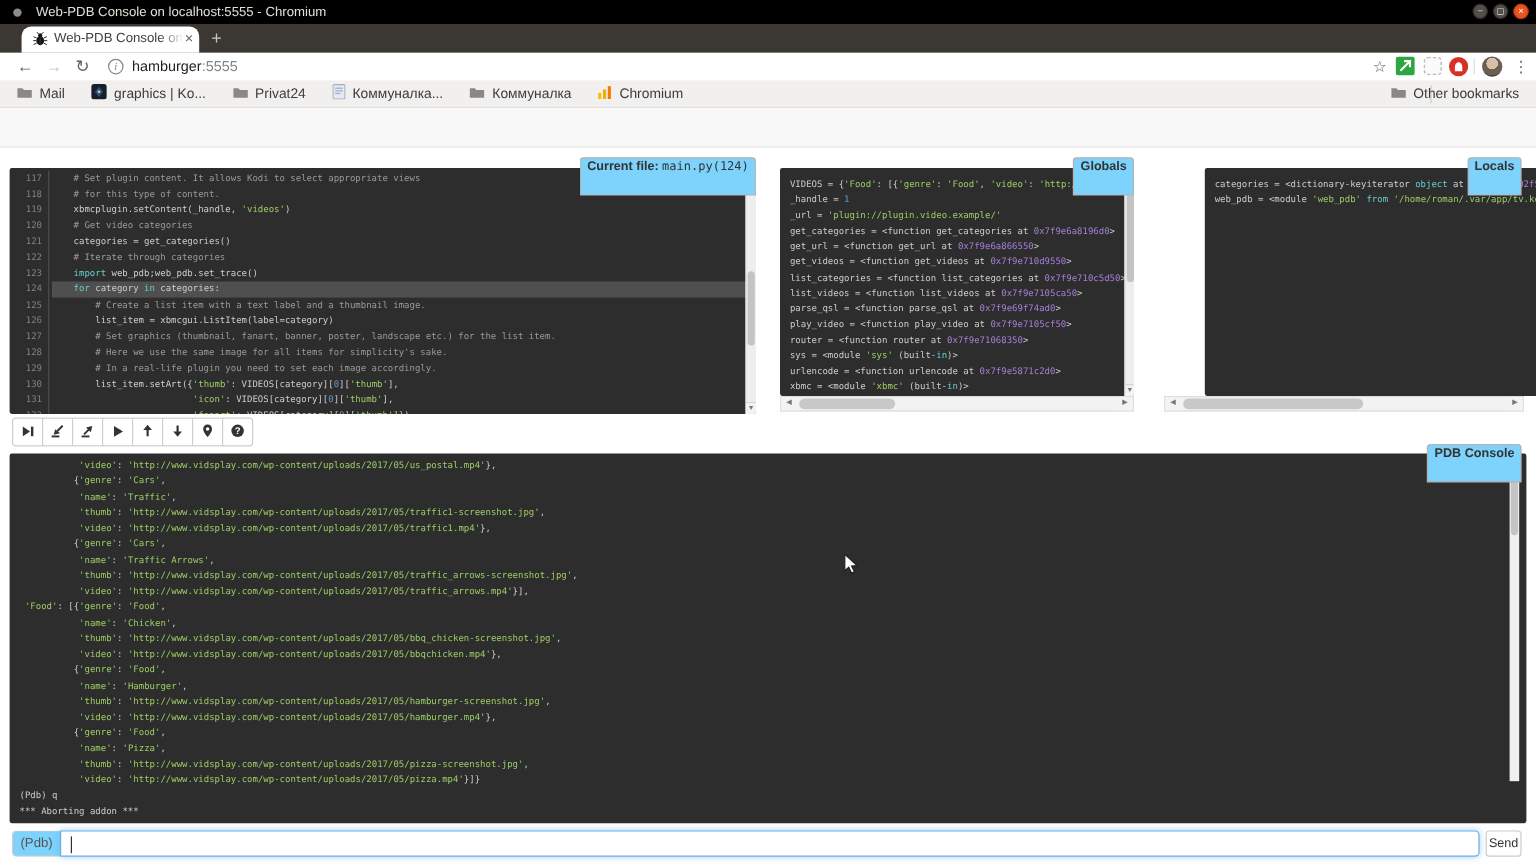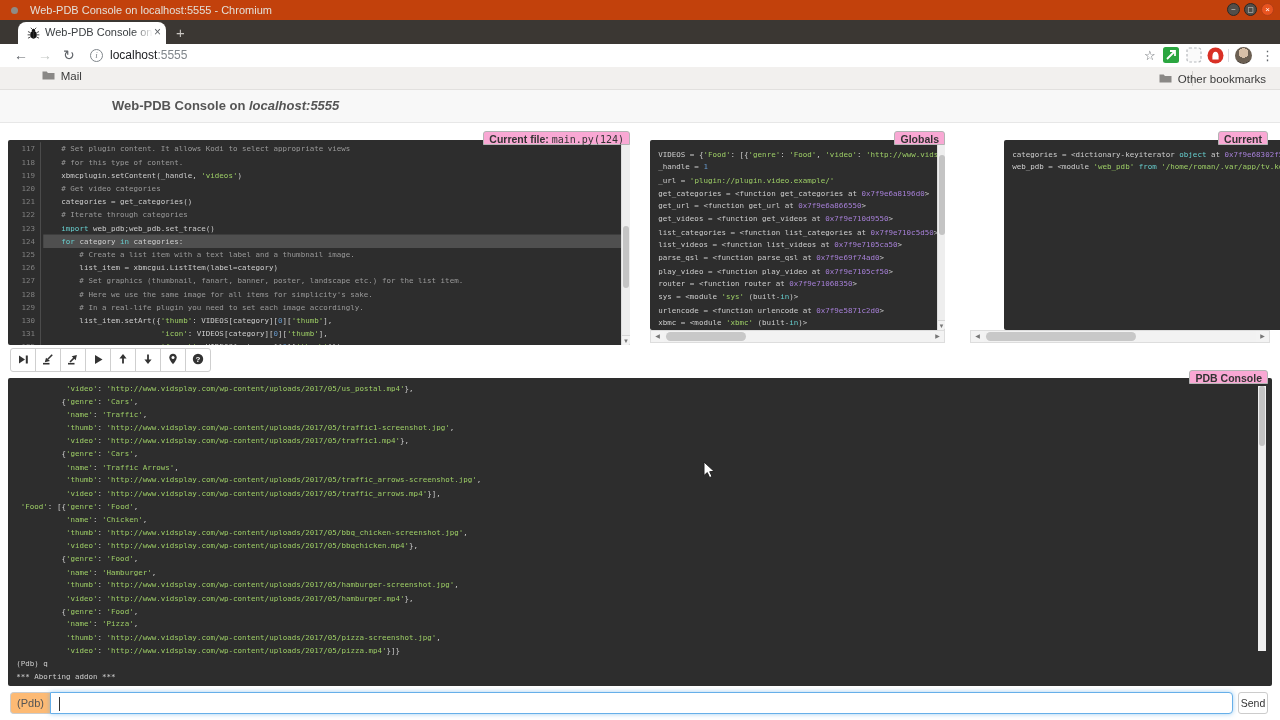--- a/index.html
+++ b/index.html
@@ -6,21 +6,21 @@
     --dark-bg:#2d2d2d; --string-color:#9ccc65; --keyword-color:#66cccc;
     --number-color:#6699cc; --address-color:#a57fd6; --comment-color:#999999;
     --code-text-color:#cccccc; --current-line-bg:#4f4f4f; --accent-close:#e95420;
     --focus-border:#66afe9;
   }
   *{margin:0;padding:0;box-sizing:border-box;}
   body{font-family:"Liberation Sans",sans-serif;}
   #root{position:relative;width:1280px;height:720px;background:#fff;overflow:hidden;}
 
   
-  #titlebar{position:absolute;left:0;top:0;width:1280px;height:20px;background:#c2410c;}
+  #titlebar{position:absolute;left:0;top:0;width:1280px;height:20px;background:#000000;}
   .win-dot{position:absolute;left:11px;top:7px;width:7px;height:7px;border-radius:50%;background:#8f8b86;}
   .win-title{position:absolute;left:30px;top:0;line-height:20px;font-size:11px;color:#e3dfd8;}
   .win-controls{position:absolute;right:6px;top:3px;display:flex;gap:4px;}
   .wbtn{width:13px;height:13px;border-radius:50%;background:#524e49;border:1px solid #2b2824;
         color:#d9d5cf;font-size:8px;line-height:11px;text-align:center;display:inline-block;}
   .wbtn.close{background:var(--accent-close);border-color:#b23e16;color:#fff;}
 
   #tabbar{position:absolute;left:0;top:20px;width:1280px;height:24px;background:#3b3733;}
   .tab{position:absolute;left:18px;top:2px;width:148px;height:22px;background:#fff;border-radius:8px 8px 0 0;}
   .favicon{position:absolute;left:9px;top:4px;width:14px;height:14px;}
@@ -38,34 +38,34 @@
   .url-text{position:absolute;left:110px;top:0;line-height:23px;font-size:12px;}
   .url-host{color:#202124;}
   .url-port{color:#80868b;}
   .ext{position:absolute;top:3px;}
   .nav-sep{position:absolute;left:1228px;top:5px;width:1px;height:13px;background:#dadce0;}
   .avatar{position:absolute;left:1235px;top:3px;width:17px;height:17px;border-radius:50%;
           background:radial-gradient(circle at 50% 35%,#d8c0a8 0 34%,#6b5f52 35% 70%,#4a423a 71%);}
   .kebab{position:absolute;left:1261px;top:0;line-height:23px;font-size:13px;color:#5f6368;}
 
   #bookmarksbar{position:absolute;left:0;top:67px;width:1280px;height:23px;background:#f2f0ee;border-bottom:1px solid #e2e0de;}
-  #bookmarks{position:absolute;left:14px;top:0;height:23px;display:flex;align-items:center;gap:22px;flex-direction:column;}
+  #bookmarks{position:absolute;left:14px;top:0;height:23px;display:flex;align-items:center;gap:22px;}
   .bm{display:flex;align-items:center;gap:6px;}
   .bmlabel{font-size:11.5px;color:#3b3b3b;white-space:nowrap;}
   .bm-sep{position:absolute;left:1192px;top:4px;width:1px;height:15px;background:#d0cecb;}
   #other-bookmarks{position:absolute;right:14px;top:0;height:23px;display:flex;align-items:center;gap:6px;}
 
   
   #pageheader{position:absolute;left:0;top:90px;width:1280px;height:33px;background:#f8f8f8;border-bottom:1px solid #e7e7e7;}
   #page-logo{position:absolute;left:10px;top:95px;width:22px;height:22px;}
   #page-title{position:absolute;left:112px;top:0;line-height:32px;font-size:13px;font-weight:bold;color:#555;}
   #page-title .host{font-style:italic;}
 
   .panel{position:absolute;background:var(--dark-bg);border-radius:2px;overflow:hidden;}
-  .panel-tag{position:absolute;height:14px;line-height:13px;padding:1px 5px;background:#f9a8d4;border:1px solid #b4b4b4;
+  .panel-tag{position:absolute;height:32px;line-height:13px;padding:1px 5px;background:#7dd3fc;border:1px solid #b4b4b4;
              border-radius:3px 3px 0 0;font-size:10.5px;font-weight:bold;color:#333;white-space:nowrap;z-index:5;}
   .panel-tag .mono{font-family:"DejaVu Sans Mono",monospace;font-weight:normal;font-size:10px;}
 
   #code-panel{left:8px;top:140px;width:622px;height:205px;}
   #code-tag{left:auto;right:650px;top:131px;}
   #globals-tag{right:335px;top:131px;}
   #locals-tag{right:12px;top:131px;}
   #console-tag{right:12px;top:370px;}
   .tagwrap{position:absolute;left:0;top:0;width:1280px;height:0;}
 
@@ -99,21 +99,21 @@
   .hthumb{position:absolute;top:1px;height:9px;background:#c8c8c8;border-radius:5px;}
 
   
   #toolbar{position:absolute;left:10px;top:348px;display:flex;}
   .tbtn{width:26px;height:24px;background:#fff;border:1px solid #cfcfcf;margin-left:-1px;
         display:flex;align-items:center;justify-content:center;padding:0;cursor:pointer;}
   .tbtn:first-child{border-radius:3px 0 0 3px;margin-left:0;}
   .tbtn:last-child{border-radius:0 3px 3px 0;}
 
   
-  #pdb-label{position:absolute;left:10px;top:692px;width:40px;height:22px;background:#fdba74;border:1px solid #ccc;
+  #pdb-label{position:absolute;left:10px;top:692px;width:40px;height:22px;background:#7dd3fc;border:1px solid #ccc;
              border-right:none;border-radius:4px 0 0 4px;font-size:11px;color:#555;text-align:center;line-height:20px;}
   #pdb-input-wrap{position:absolute;left:50px;top:692px;width:1183px;height:22px;background:#fff;
                   border:1px solid var(--focus-border);border-radius:0 4px 4px 0;box-shadow:0 0 5px rgba(102,175,233,.6);}
   #pdb-input{position:absolute;left:6px;top:1px;width:1160px;height:18px;border:none;outline:none;font-size:11px;
              font-family:"DejaVu Sans Mono",monospace;background:transparent;}
   .caret{position:absolute;left:8px;top:4px;width:1px;height:14px;background:#333;}
   #send-btn{position:absolute;left:1238px;top:692px;width:30px;height:22px;background:#fff;border:1px solid #ccc;
             border-radius:3px;font-size:10.5px;color:#333;padding:0;}
 
   
@@ -156,21 +156,21 @@
     </div>
     <span class="newtab">+</span>
   </div>
 
   <div id="navbar">
     <span class="nav-ico" style="left:14px">←</span>
     <span class="nav-ico disabled" style="left:38px">→</span>
     <span class="nav-ico" style="left:63px">↻</span>
     <div>
       <span class="info-circle">i</span>
-      <span class="url-text"><span class="url-host">localhost</span><span class="url-port">:5555</span></span>
+      <span class="url-text"><span class="url-host">hamburger</span><span class="url-port">:5555</span></span>
     </div>
     <span class="nav-ico" style="left:1144px;font-size:13px">☆</span>
     <span class="ext" style="left:1163px" id="ext-green"><svg width="16" height="16" viewBox="0 0 16 16">
           <rect width="16" height="16" rx="2.5" fill="#2ba640"></rect>
           <path d="M4 12 L11.5 4.5 M7 4 h5 v5" stroke="#fff" stroke-width="1.8" fill="none"></path>
         </svg></span>
     <span class="ext" style="left:1186px" id="ext-dashed"><svg width="16" height="16" viewBox="0 0 16 16">
           <rect x="1" y="1" width="14" height="14" rx="2.5" fill="#fafafa" stroke="#b6b9bd" stroke-width="1.2" stroke-dasharray="2.6,2"></rect>
         </svg></span>
     <span class="ext" style="left:1207px" id="ext-red"><svg width="17" height="17" viewBox="0 0 17 17">
@@ -246,27 +246,26 @@
             <line x1="14.4" y1="4.2" x2="17" y2="1.4"></line>
             <line x1="6.4" y1="10.5" x2="1.8" y2="8.4"></line>
             <line x1="6" y1="14.5" x2="1.2" y2="14.5"></line>
             <line x1="6.4" y1="18.5" x2="1.8" y2="20.6"></line>
             <line x1="17.6" y1="10.5" x2="22.2" y2="8.4"></line>
             <line x1="18" y1="14.5" x2="22.8" y2="14.5"></line>
             <line x1="17.6" y1="18.5" x2="22.2" y2="20.6"></line>
           </g>
           <line x1="12" y1="8.5" x2="12" y2="20.5" stroke="#4a4a4a" stroke-width="0.9"></line>
         </svg></span>
-    <span id="page-title"><span>Web-PDB Console on </span><span class="host">localhost:5555</span></span>
   </div>
 
   <div class="tagwrap">
     <div class="panel-tag" id="code-tag" style="right:650px;top:131px"><b>Current file: </b><span class="mono">main.py(124)</span></div>
     <div class="panel-tag" id="globals-tag">Globals</div>
-    <div class="panel-tag" id="locals-tag">Current</div>
+    <div class="panel-tag" id="locals-tag">Locals</div>
     <div class="panel-tag" id="console-tag">PDB Console</div>
   </div>
 
   <div class="panel" id="code-panel">
     <div class="mono-inner" id="code-inner">
       <div id="gutter"><div>117</div><div>118</div><div>119</div><div>120</div><div>121</div><div>122</div><div>123</div><div>124</div><div>125</div><div>126</div><div>127</div><div>128</div><div>129</div><div>130</div><div>131</div><div>132</div></div>
       <div id="code-lines"><div class="cl"><span class="tc">    # Set plugin content. It allows Kodi to select appropriate views</span></div><div class="cl"><span class="tc">    # for this type of content.</span></div><div class="cl">    xbmcplugin.setContent(_handle, <span class="ts">'videos'</span>)</div><div class="cl"><span class="tc">    # Get video categories</span></div><div class="cl">    categories = get_categories()</div><div class="cl"><span class="tc">    # Iterate through categories</span></div><div class="cl">    <span class="tk">import</span> web_pdb;web_pdb.set_trace()</div><div class="cl cur">    <span class="tk">for</span> category <span class="tk">in</span> categories:</div><div class="cl"><span class="tc">        # Create a list item with a text label and a thumbnail image.</span></div><div class="cl">        list_item = xbmcgui.ListItem(label=category)</div><div class="cl"><span class="tc">        # Set graphics (thumbnail, fanart, banner, poster, landscape etc.) for the list item.</span></div><div class="cl"><span class="tc">        # Here we use the same image for all items for simplicity's sake.</span></div><div class="cl"><span class="tc">        # In a real-life plugin you need to set each image accordingly.</span></div><div class="cl">        list_item.setArt({<span class="ts">'thumb'</span>: VIDEOS[category][<span class="tn">0</span>][<span class="ts">'thumb'</span>],</div><div class="cl">                          <span class="ts">'icon'</span>: VIDEOS[category][<span class="tn">0</span>][<span class="ts">'thumb'</span>],</div><div class="cl">                          <span class="ts">'fanart'</span>: VIDEOS[category][<span class="tn">0</span>][<span class="ts">'thumb'</span>]})</div></div>
     </div>
     <div class="vscroll" style="right:0;top:0;bottom:0;width:9px">
       <div class="vthumb" style="top:42%;height:30%"></div>

